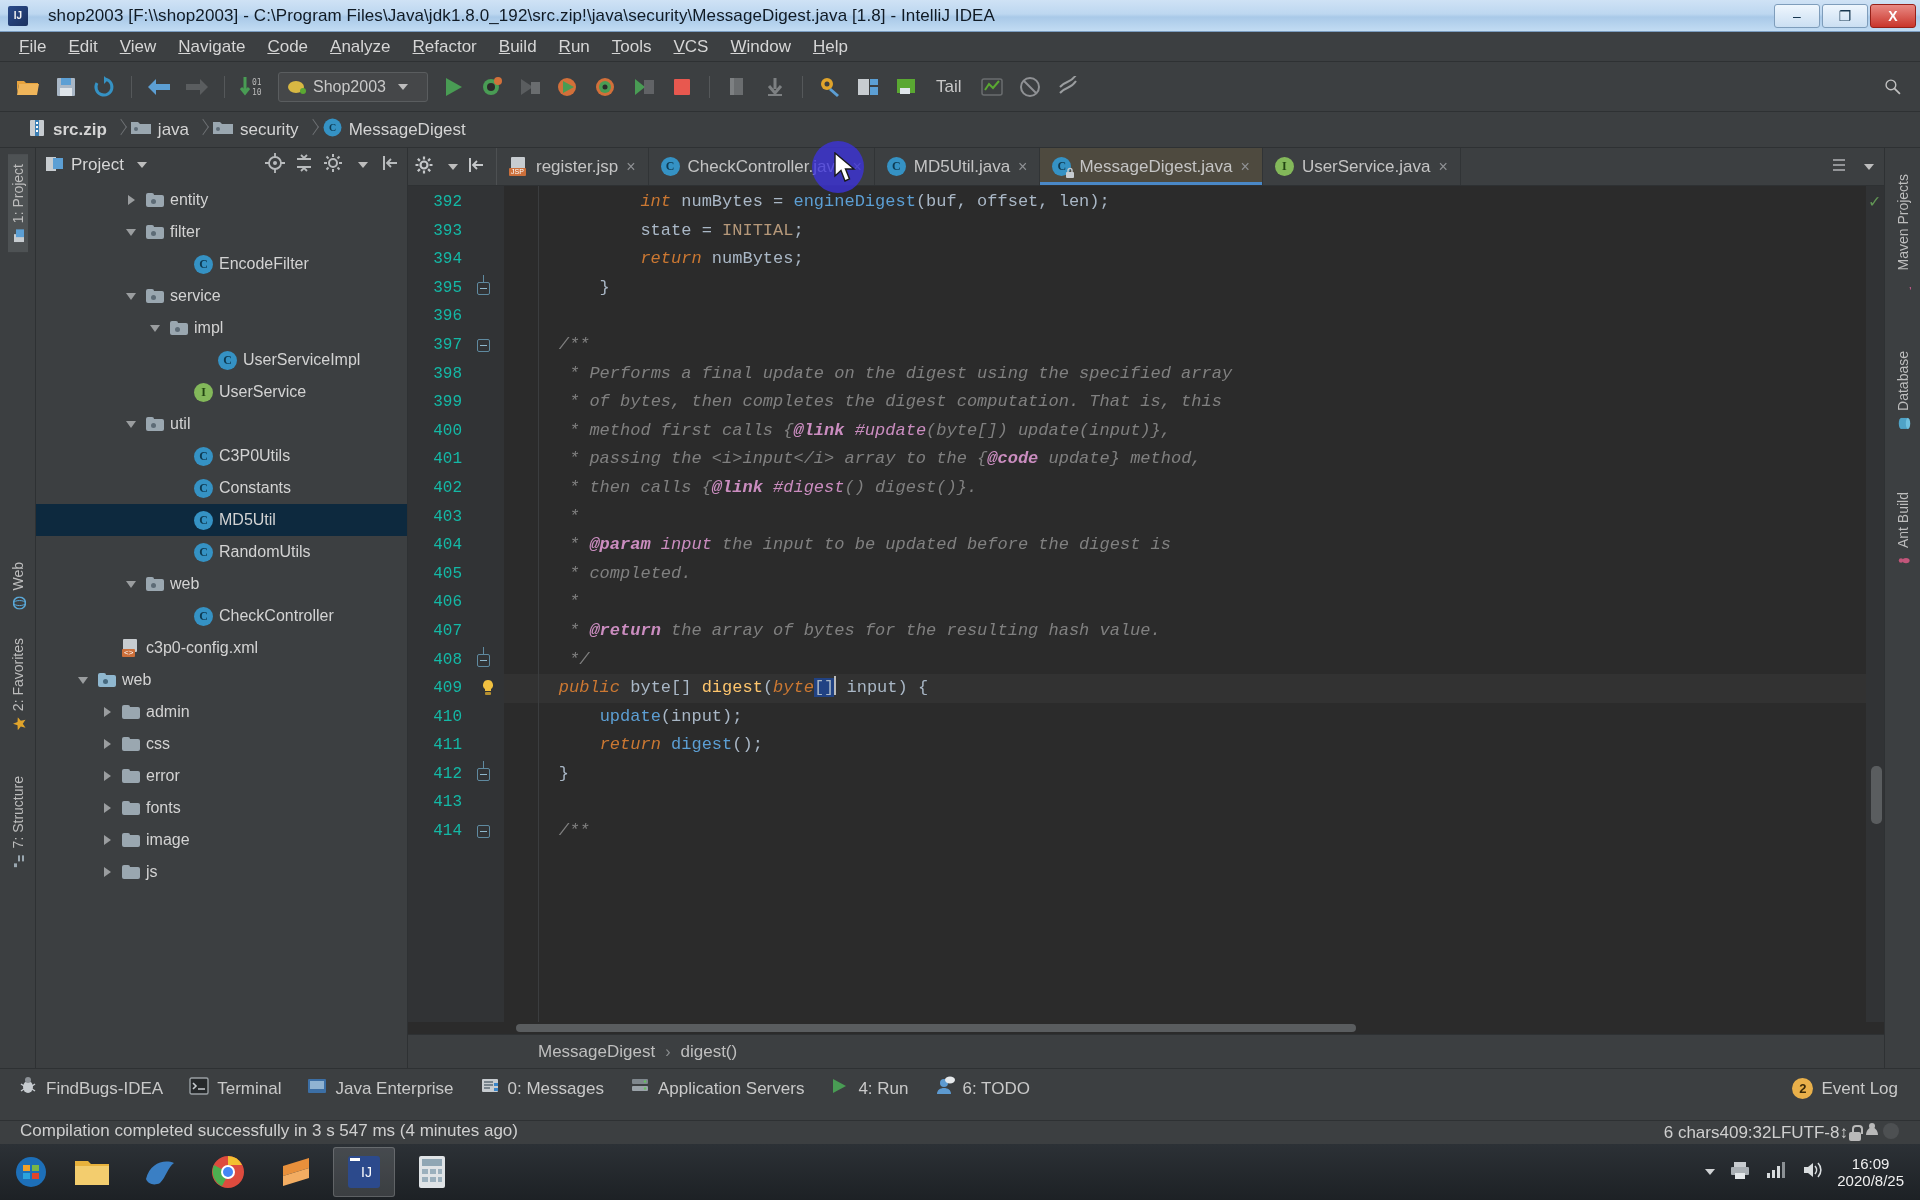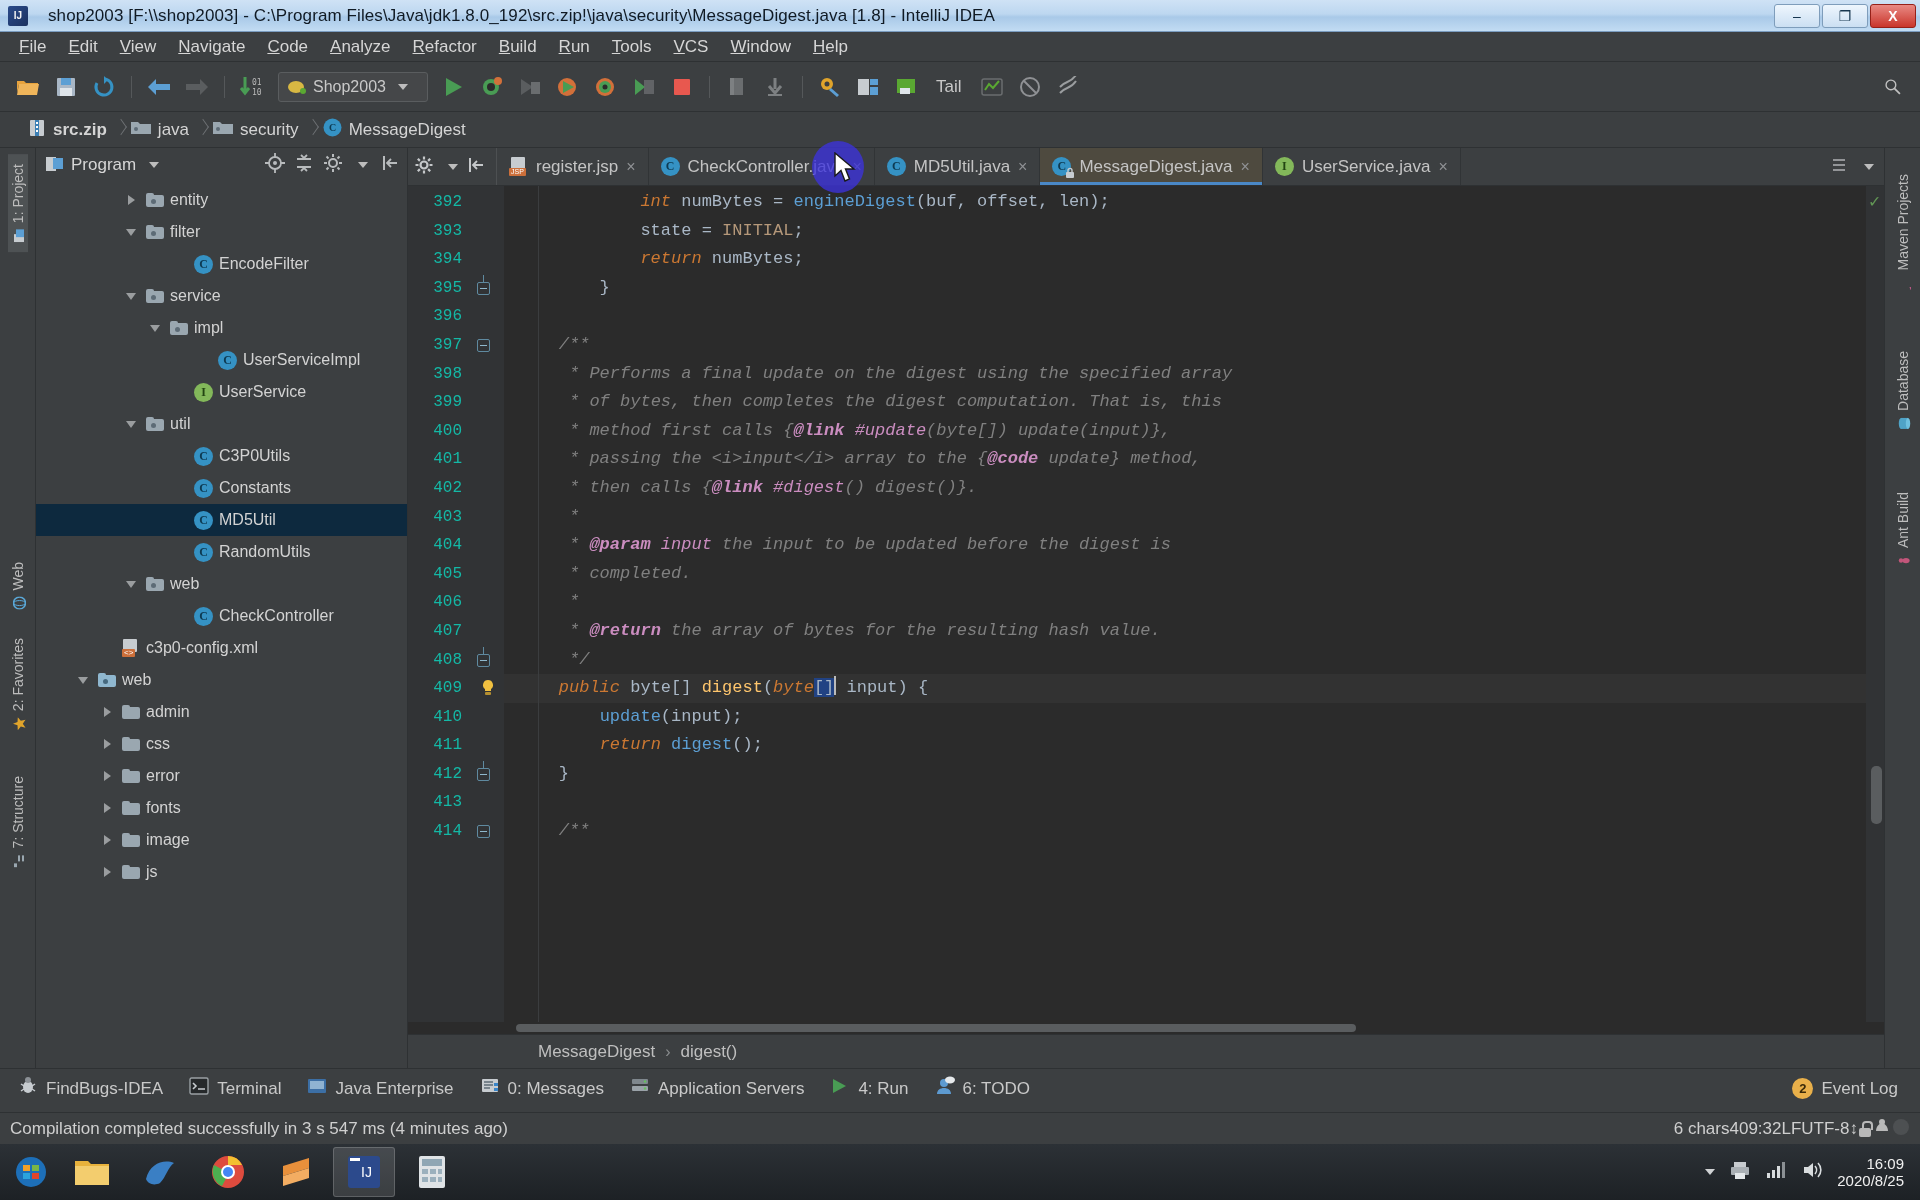--- a/index.html
+++ b/index.html
@@ -225,22 +225,22 @@
   }
   .bwin { display:flex; align-items:center; gap:8px; padding: 0 18px 0 8px; color:#c9c9c9; font-size:17px; white-space:nowrap; }
   .bwin.right { margin-left:auto; padding-right:22px; }
   .badge-circle {
     width:21px; height:21px; border-radius:50%; background:#e9b04a; color:#3a2a09;
     font-size:13px; font-weight:bold; display:flex; align-items:center; justify-content:center;
   }
 
   
   .statusbar {
-    position:absolute; left:0; right:0; bottom: 56px; height: 32px;
-    background:#3c3f41; border-top:1px solid #2e3133; display:flex; align-items:center; padding:0 10px;
+    position:absolute; left:0; right:0; bottom: 56px; height: 24px;
+    background:#3c3f41; border-top:1px solid #2e3133; display:flex; align-items:flex-start; padding:0 20px;
   }
   .statusbar .msg { color:#cfcfcf; font-size:17px; }
   .statusbar .right { margin-left:auto; display:flex; align-items:center; }
   .statusbar .sval { color:#cfcfcf; font-size:17px; }
   .lockicon { width:14px; height:16px; position:relative; }
   .lockicon::before { content:""; position:absolute; left:1px; bottom:0; width:12px; height:9px; background:#b9b9b9; border-radius:2px;}
   .lockicon::after { content:""; position:absolute; left:3.5px; top:0; width:7px; height:7px; border:2px solid #b9b9b9; border-bottom:none; border-radius:4px 4px 0 0;}
 
   
   .taskbar {
@@ -250,21 +250,21 @@
   }
   .startbtn {
     width:54px; height:52px; display:flex; align-items:center; justify-content:center;
   }
   .tbapp {
     width:62px; height:50px; margin: 0 3px; border-radius:3px;
     display:flex; align-items:center; justify-content:center; position:relative;
   }
   .tbapp.on { background: rgba(255,255,255,0.13); border:1px solid rgba(255,255,255,0.18); }
   .tray { margin-left:auto; display:flex; align-items:center; gap:14px; padding-right:16px; color:#e3e3e3; }
-  .clock { text-align:right; line-height:1.15; font-size:15px; color:#f0f0f0; }
+  .clock { text-align:center; line-height:1.15; font-size:15px; color:#f0f0f0; }
 
   .mouse-hl {
     position:absolute; width:52px; height:52px; border-radius:50%;
     background: rgba(60,50,220,0.78); pointer-events:none;
   }
 </style>
 </head>
 <body>
 
 <div id="app">
@@ -524,21 +524,21 @@
     </div>
 
     <div class="projpanel">
       <div class="proj-header">
         <span class="sq" style="width:18px;height:18px">
           <svg width="18" height="16" viewBox="0 0 18 16">
               <rect x="0" y="1" width="10" height="14" fill="#c7ccd0"></rect>
               <rect x="7" y="2" width="10" height="11" fill="#5c9fd4"></rect>
             </svg>
         </span>
-        <span class="title">Program</span>
+        <span class="title">Project</span>
         <span class="caret"></span>
         <span class="tools">
           <span>
             <svg width="20" height="20" viewBox="0 0 20 20">
                 <circle cx="10" cy="10" r="6" fill="none" stroke="#b8bbbd" stroke-width="1.8"></circle>
                 <circle cx="10" cy="10" r="2" fill="#b8bbbd"></circle>
                 <path d="M10 0v4M10 16v4M0 10h4M16 10h4" stroke="#b8bbbd" stroke-width="1.8"></path>
               </svg>
           </span>
           <span>

